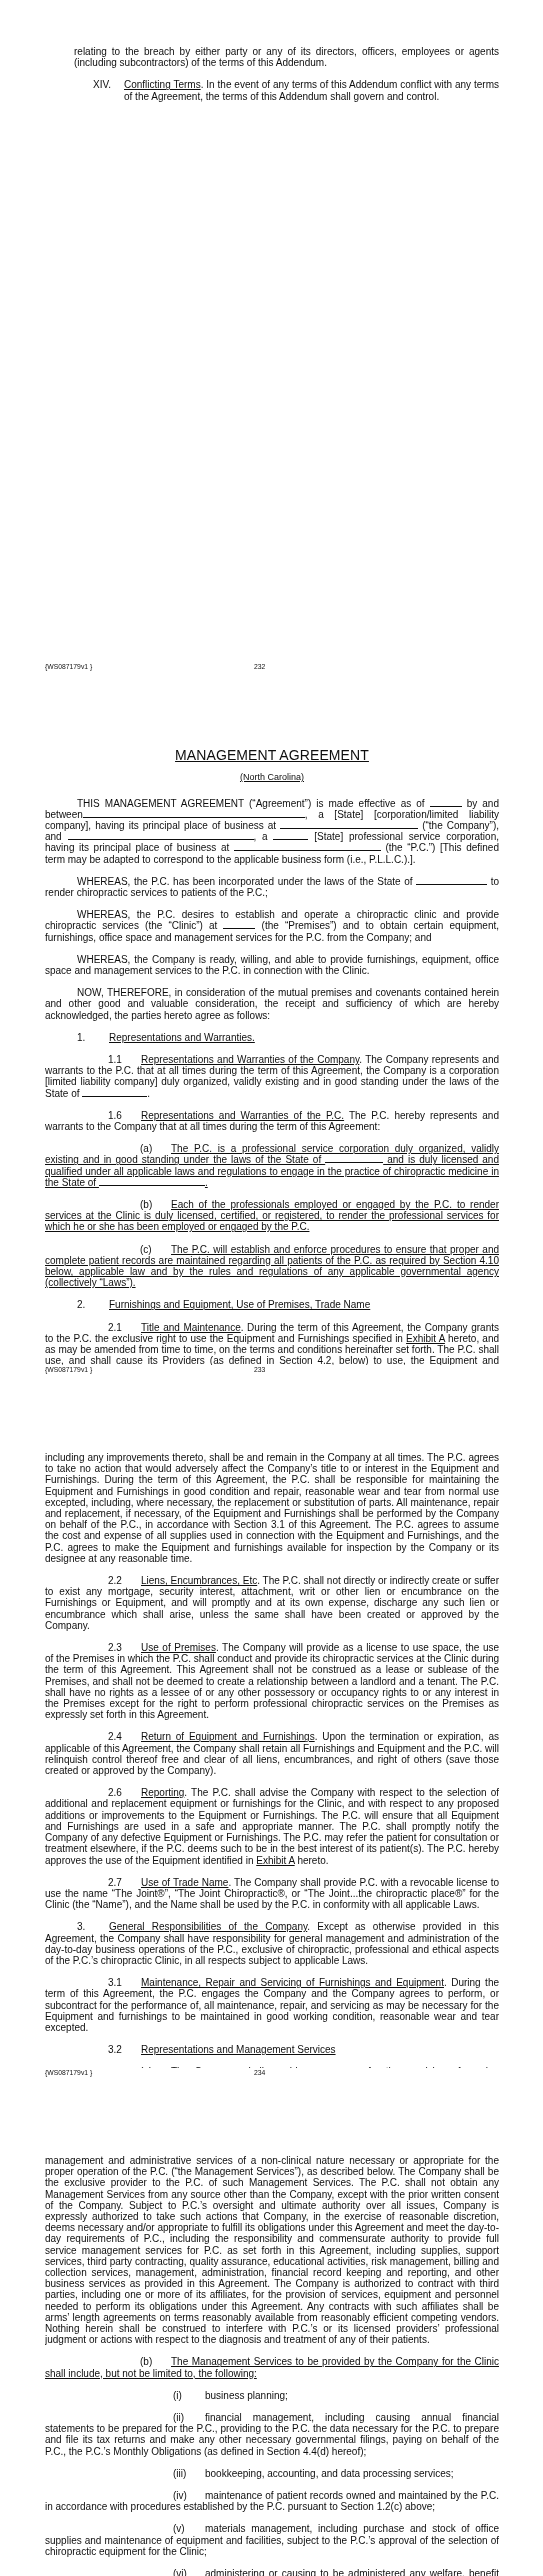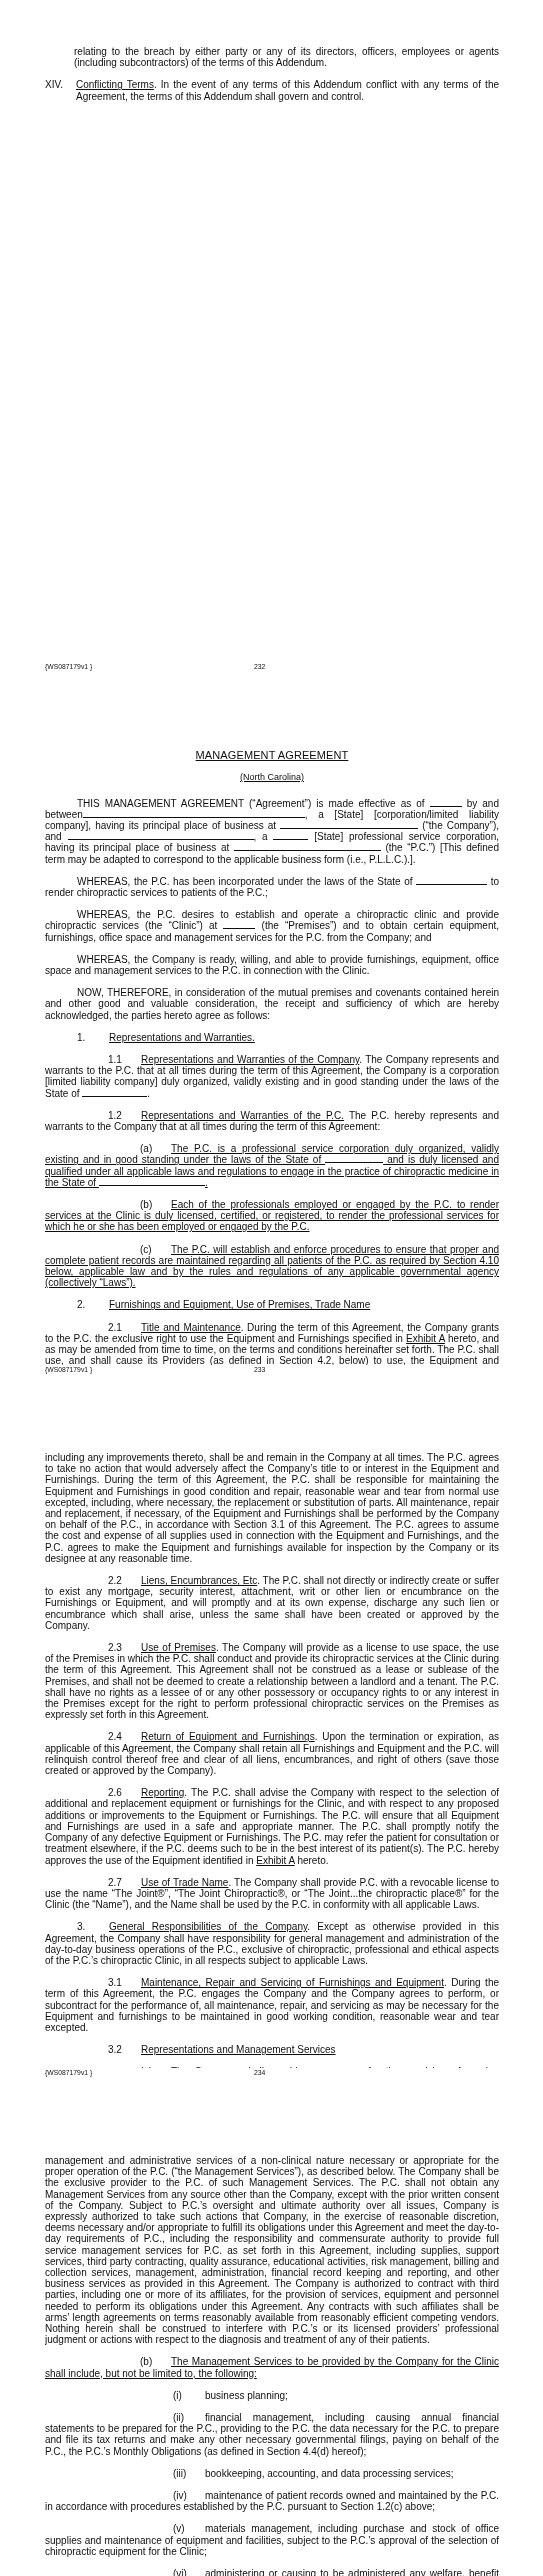--- a/index.html
+++ b/index.html
@@ -1,25 +1,25 @@
 <!DOCTYPE html>
 <html style="font-size:8.2px"><head>
 <meta charset="utf-8">
 <style>
   html,body{margin:0;padding:0;background:#ffffff;}
   body{width:544px;font-family:"Liberation Sans","DejaVu Sans",sans-serif;color:#0e0e0e;}
   .page{position:relative;width:544px;height:703px;box-sizing:border-box;
         padding:46px 45px 0 45px;background:#fff;overflow:hidden;}
   .content{height:616px;overflow:hidden;}
   .blk{font-size:10px;line-height:11.2px;text-align:justify;margin:0 0 11px 0;}
-  .blk.title{font-size:11px;line-height:12.4px;text-align:center;margin-bottom:10.8px;letter-spacing:0.1px;}
+  .blk.title{font-size:14px;line-height:12.4px;text-align:center;margin-bottom:10.8px;letter-spacing:0.1px;}
   .blk.subtitle{font-size:9px;line-height:11.3px;text-align:center;margin-bottom:14px;}
   .blk.body-indent{text-indent:32px;}
   .blk.indent-block{padding-left:29px;}
-  .blk.hang-item{padding-left:31px;text-indent:-31px;}
+  .blk.hang-item{padding-left:31px;text-indent:-31px;margin-left:48px;}
   .blk.sec{text-indent:32px;}
   .blk.sub{text-indent:63px;}
   .blk.alpha{text-indent:95px;text-decoration:underline;}
   .blk.roman{text-indent:128px;}
   .blk.cut{text-align-last:justify;}
   .mk{display:inline-block;text-indent:0;}
   .u{text-decoration:underline;text-decoration-thickness:0.7px;text-underline-offset:1px;}
   .bl{display:inline-block;height:7.2px;border-bottom:0.7px solid #0e0e0e;}
   .pfooter{position:absolute;left:45px;right:45px;top:663px;font-size:6.8px;line-height:8.2px;color:#111;}
   .pgnum{position:absolute;left:209px;top:0;}
@@ -39,21 +39,21 @@
       <div class="content">
         <p class="blk title"><span class="u">MANAGEMENT AGREEMENT</span></p>
         <p class="blk subtitle"><span class="u">(North Carolina)</span></p>
         <p class="blk body-indent"><span>THIS MANAGEMENT AGREEMENT (“Agreement”) is made effective as of </span><span class="bl" style="width: 32px;"></span><span> by and between</span><span class="bl" style="width: 222px;"></span><span>, a [State] [corporation/limited liability company], having its principal place of business at </span><span class="bl" style="width: 138px;"></span><span> (“the Company”), and </span><span class="bl" style="width: 186px;"></span><span>, a </span><span class="bl" style="width: 35px;"></span><span> [State] professional service corporation, having its principal place of business at </span><span class="bl" style="width: 147px;"></span><span> (the “P.C.”) [This defined term may be adapted to correspond to the applicable business form (i.e., P.L.L.C.).].</span></p>
         <p class="blk body-indent"><span>WHEREAS, the P.C. has been incorporated under the laws of the State of </span><span class="bl" style="width: 71px;"></span><span> to render chiropractic services to patients of the P.C.;</span></p>
         <p class="blk body-indent"><span>WHEREAS, the P.C. desires to establish and operate a chiropractic clinic and provide chiropractic services (the “Clinic”) at </span><span class="bl" style="width: 32px;"></span><span> (the “Premises”) and to obtain certain equipment, furnishings, office space and management services for the P.C. from the Company; and</span></p>
         <p class="blk body-indent"><span>WHEREAS, the Company is ready, willing, and able to provide furnishings, equipment, office space and management services to the P.C. in connection with the Clinic.</span></p>
         <p class="blk body-indent"><span>NOW, THEREFORE, in consideration of the mutual premises and covenants contained herein and other good and valuable consideration, the receipt and sufficiency of which are hereby acknowledged, the parties hereto agree as follows:</span></p>
         <p class="blk sec"><span class="mk" style="width: 32px;">1.</span><span class="u">Representations and Warranties.</span></p>
         <p class="blk sub"><span class="mk" style="width: 33px;">1.1</span><span class="u">Representations and Warranties of the Company</span><span>. The Company represents and warrants to the P.C. that at all times during the term of this Agreement, the Company is a corporation [limited liability company] duly organized, validly existing and in good standing under the laws of the State of </span><span class="bl" style="width: 65px;"></span><span>.</span></p>
-        <p class="blk sub"><span class="mk" style="width: 33px;">1.2</span><span class="u">Representations and Warranties of the P.C.</span><span> The P.C. hereby represents and warrants to the Company that at all times during the term of this Agreement:</span></p>
+        <p class="blk sub"><span class="mk" style="width: 33px;">1.6</span><span class="u">Representations and Warranties of the P.C.</span><span> The P.C. hereby represents and warrants to the Company that at all times during the term of this Agreement:</span></p>
         <p class="blk alpha"><span class="mk" style="width: 31px;">(a)</span><span>The P.C. is a professional service corporation duly organized, validly existing and in good standing under the laws of the State of </span><span class="bl" style="width: 58px;"></span><span> and is duly licensed and qualified under all applicable laws and regulations to engage in the practice of chiropractic medicine in the State of </span><span class="bl" style="width: 106px;"></span><span>.</span></p>
         <p class="blk alpha"><span class="mk" style="width: 31px;">(b)</span><span>Each of the professionals employed or engaged by the P.C. to render services at the Clinic is duly licensed, certified, or registered, to render the professional services for which he or she has been employed or engaged by the P.C.</span></p>
         <p class="blk alpha"><span class="mk" style="width: 31px;">(c)</span><span>The P.C. will establish and enforce procedures to ensure that proper and complete patient records are maintained regarding all patients of the P.C. as required by Section 4.10 below, applicable law and by the rules and regulations of any applicable governmental agency (collectively “Laws”).</span></p>
         <p class="blk sec"><span class="mk" style="width: 32px;">2.</span><span class="u">Furnishings and Equipment, Use of Premises, Trade Name</span></p>
         <p class="blk sub cut"><span class="mk" style="width: 33px;">2.1</span><span class="u">Title and Maintenance</span><span>. During the term of this Agreement, the Company grants to the P.C. the exclusive right to use the Equipment and Furnishings specified in </span><span class="u">Exhibit A</span><span> hereto, and as may be amended from time to time, on the terms and conditions hereinafter set forth. The P.C. shall use, and shall cause its Providers (as defined in Section 4.2, below) to use, the Equipment and Furnishings in connection with the Clinic in a manner that the P.C. determines is in the best interest of its patients. Title to the Equipment and Furnishings,</span></p>
       </div>
       <div class="pfooter"><span>{WS087179v1 }</span><span class="pgnum">233</span></div>
     </section>
     <section class="page">
       <div class="content">

